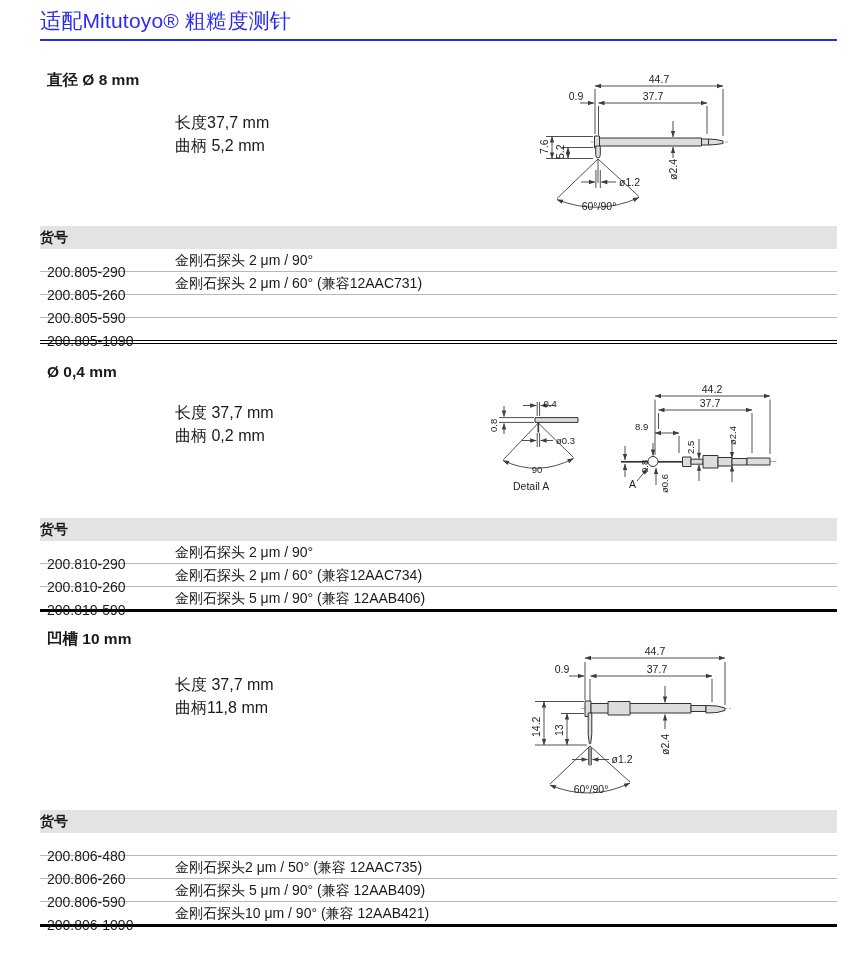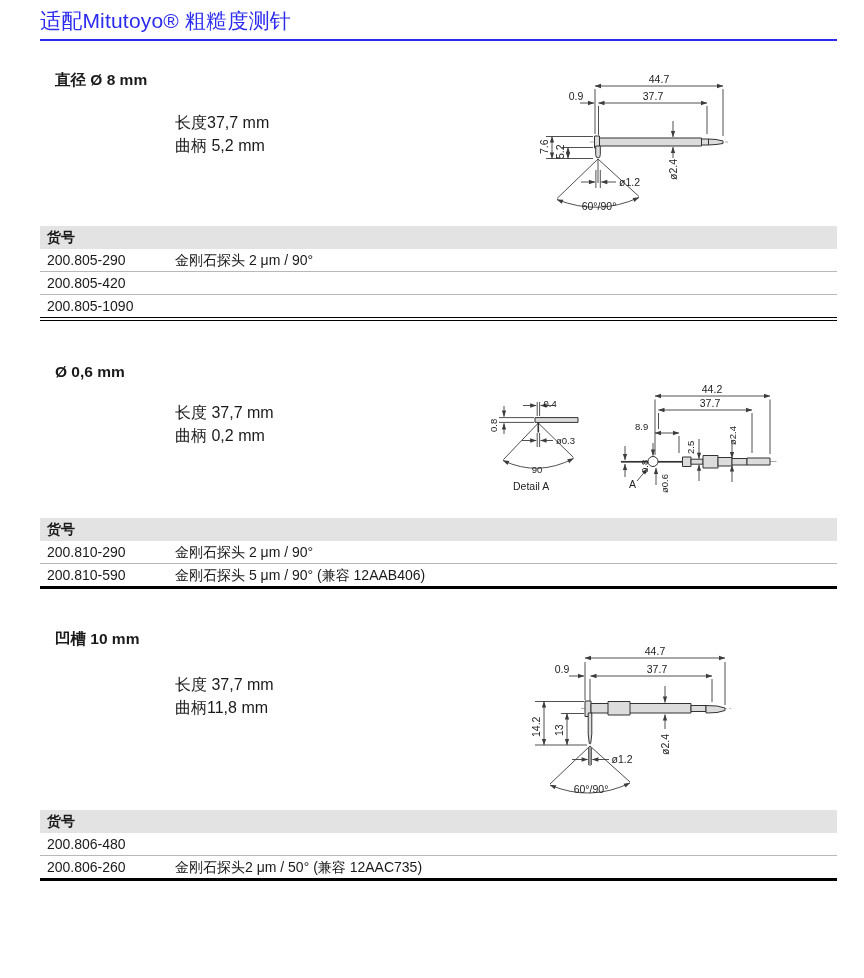--- a/index.html
+++ b/index.html
@@ -1,27 +1,27 @@
 <!DOCTYPE html>
 <html style="--accent: #2b2bef; --table_header_bg: #e3e3e3; --row_line: #b8b8b8; --text: #1a1a1a; --drawing_line: #3c3c3c;"><head>
 <meta charset="utf-8">
 <style>
   html,body{margin:0;padding:0;background:#fff;}
   .page{position:relative;width:864px;height:978px;background:#fff;overflow:hidden;
         font-family:"Liberation Sans","DejaVu Sans",sans-serif;color:var(--text,#1a1a1a);}
   .title{position:absolute;left:40px;top:7px;font-size:21px;letter-spacing:.2px;color:var(--accent,#2b2bef);}
   .rule{position:absolute;left:40px;top:39px;width:797px;height:2px;background:var(--accent,#2b2bef);}
-  .sec-head{position:absolute;left:47px;font-size:15.5px;font-weight:bold;margin-left:8px;}
+  .sec-head{position:absolute;left:47px;font-size:15.5px;font-weight:bold;}
   .specs{position:absolute;left:175px;font-size:16px;line-height:23px;}
   .drw{position:absolute;}
   .tbl{position:absolute;left:40px;width:797px;font-size:14px;}
-  .tbl .hd{background:var(--table_header_bg,#e3e3e3);font-weight:bold;height:23px;line-height:23px;padding-left:7px;}
+  .tbl .hd{background:var(--table_header_bg,#e3e3e3);font-weight:bold;height:23px;line-height:23px;}
   .row{display:flex;height:22px;line-height:22px;}
   .row + .row{border-top:1px solid var(--row_line,#b8b8b8);}
-  .row .c1{flex:none;width:128px;padding-left:7px;}
+  .row .c1{flex:none;width:128px;padding-left:7px;margin-top:12px;}
   .row .c2{flex:1;}
   .tbl-double{border-bottom:4px double #000;}
   .tbl-solid{border-bottom:3px solid #000;}
   
   .dl line,.dl path{stroke:var(--drawing_line,#3c3c3c);stroke-width:.9;fill:none;}
   .obj rect,.obj path{fill:#dcdcdc;stroke:#333;stroke-width:1;stroke-linejoin:round;}
   .obj line{stroke:#333;}
   .obj circle{fill:#fff;stroke:#333;stroke-width:1;}
   .bar{fill:#9a9a9a;stroke:#2e2e2e;stroke-width:.9;}
   .cl{stroke:#888;stroke-width:.7;stroke-dasharray:7 2.5 1.5 2.5;}
@@ -90,28 +90,32 @@
     <text x="79" y="140" text-anchor="middle">60°/90°</text>
   </svg>
 
   <div class="tbl tbl-double" style="top:226px">
     <div class="hd">货号</div>
     <div class="row">
       <span class="c1">200.805-290</span>
       <span class="c2">金刚石探头 2 μm / 90°</span>
     </div>
     <div class="row">
-      <span class="c1">200.805-420</span>
+      <span class="c1">200.805-260</span>
+      <span class="c2">金刚石探头 2 μm / 60° (兼容12AAC731)</span>
+    </div>
+    <div class="row">
+      <span class="c1">200.805-590</span>
     </div>
     <div class="row">
       <span class="c1">200.805-1090</span>
     </div>
   </div>
 
-  <div class="sec-head" style="top:363px">Ø 0,6 mm</div>
+  <div class="sec-head" style="top:363px">Ø 0,4 mm</div>
   <div class="specs" style="top:401px">
     <div>长度 37,7 mm</div>
     <div>曲柄 0,2 mm</div>
   </div>
 
   <svg class="drw" style="left:485px;top:383px" width="305" height="118" viewBox="0 0 305 118">
     <g class="dl">
 
       <line x1="52.2" y1="19" x2="52.2" y2="33"></line>
       <line x1="54.6" y1="19" x2="54.6" y2="33"></line>
@@ -174,20 +178,24 @@
     <text class="sm" transform="translate(163,90) rotate(-90)">0.8</text>
     <text class="sm" transform="translate(183,110) rotate(-90)">ø0.6</text>
     <text x="144" y="105">A</text>
   </svg>
 
   <div class="tbl tbl-solid" style="top:518px">
     <div class="hd">货号</div>
     <div class="row">
       <span class="c1">200.810-290</span>
       <span class="c2">金刚石探头 2 μm / 90°</span>
+    </div>
+    <div class="row">
+      <span class="c1">200.810-260</span>
+      <span class="c2">金刚石探头 2 μm / 60° (兼容12AAC734)</span>
     </div>
     <div class="row">
       <span class="c1">200.810-590</span>
       <span class="c2">金刚石探头 5 μm / 90° (兼容 12AAB406)</span>
     </div>
   </div>
 
   <div class="sec-head" style="top:629px">凹槽 10 mm</div>
   <div class="specs" style="top:673px">
     <div>长度 37,7 mm</div>
@@ -240,15 +248,23 @@
 
   <div class="tbl tbl-solid" style="top:810px">
     <div class="hd">货号</div>
     <div class="row">
       <span class="c1">200.806-480</span>
     </div>
     <div class="row">
       <span class="c1">200.806-260</span>
       <span class="c2">金刚石探头2 μm / 50° (兼容 12AAC735)</span>
     </div>
+    <div class="row">
+      <span class="c1">200.806-590</span>
+      <span class="c2">金刚石探头 5 μm / 90° (兼容 12AAB409)</span>
+    </div>
+    <div class="row">
+      <span class="c1">200.806-1090</span>
+      <span class="c2">金刚石探头10 μm / 90° (兼容 12AAB421)</span>
+    </div>
   </div>
 
 </div>
 
 </body></html>

